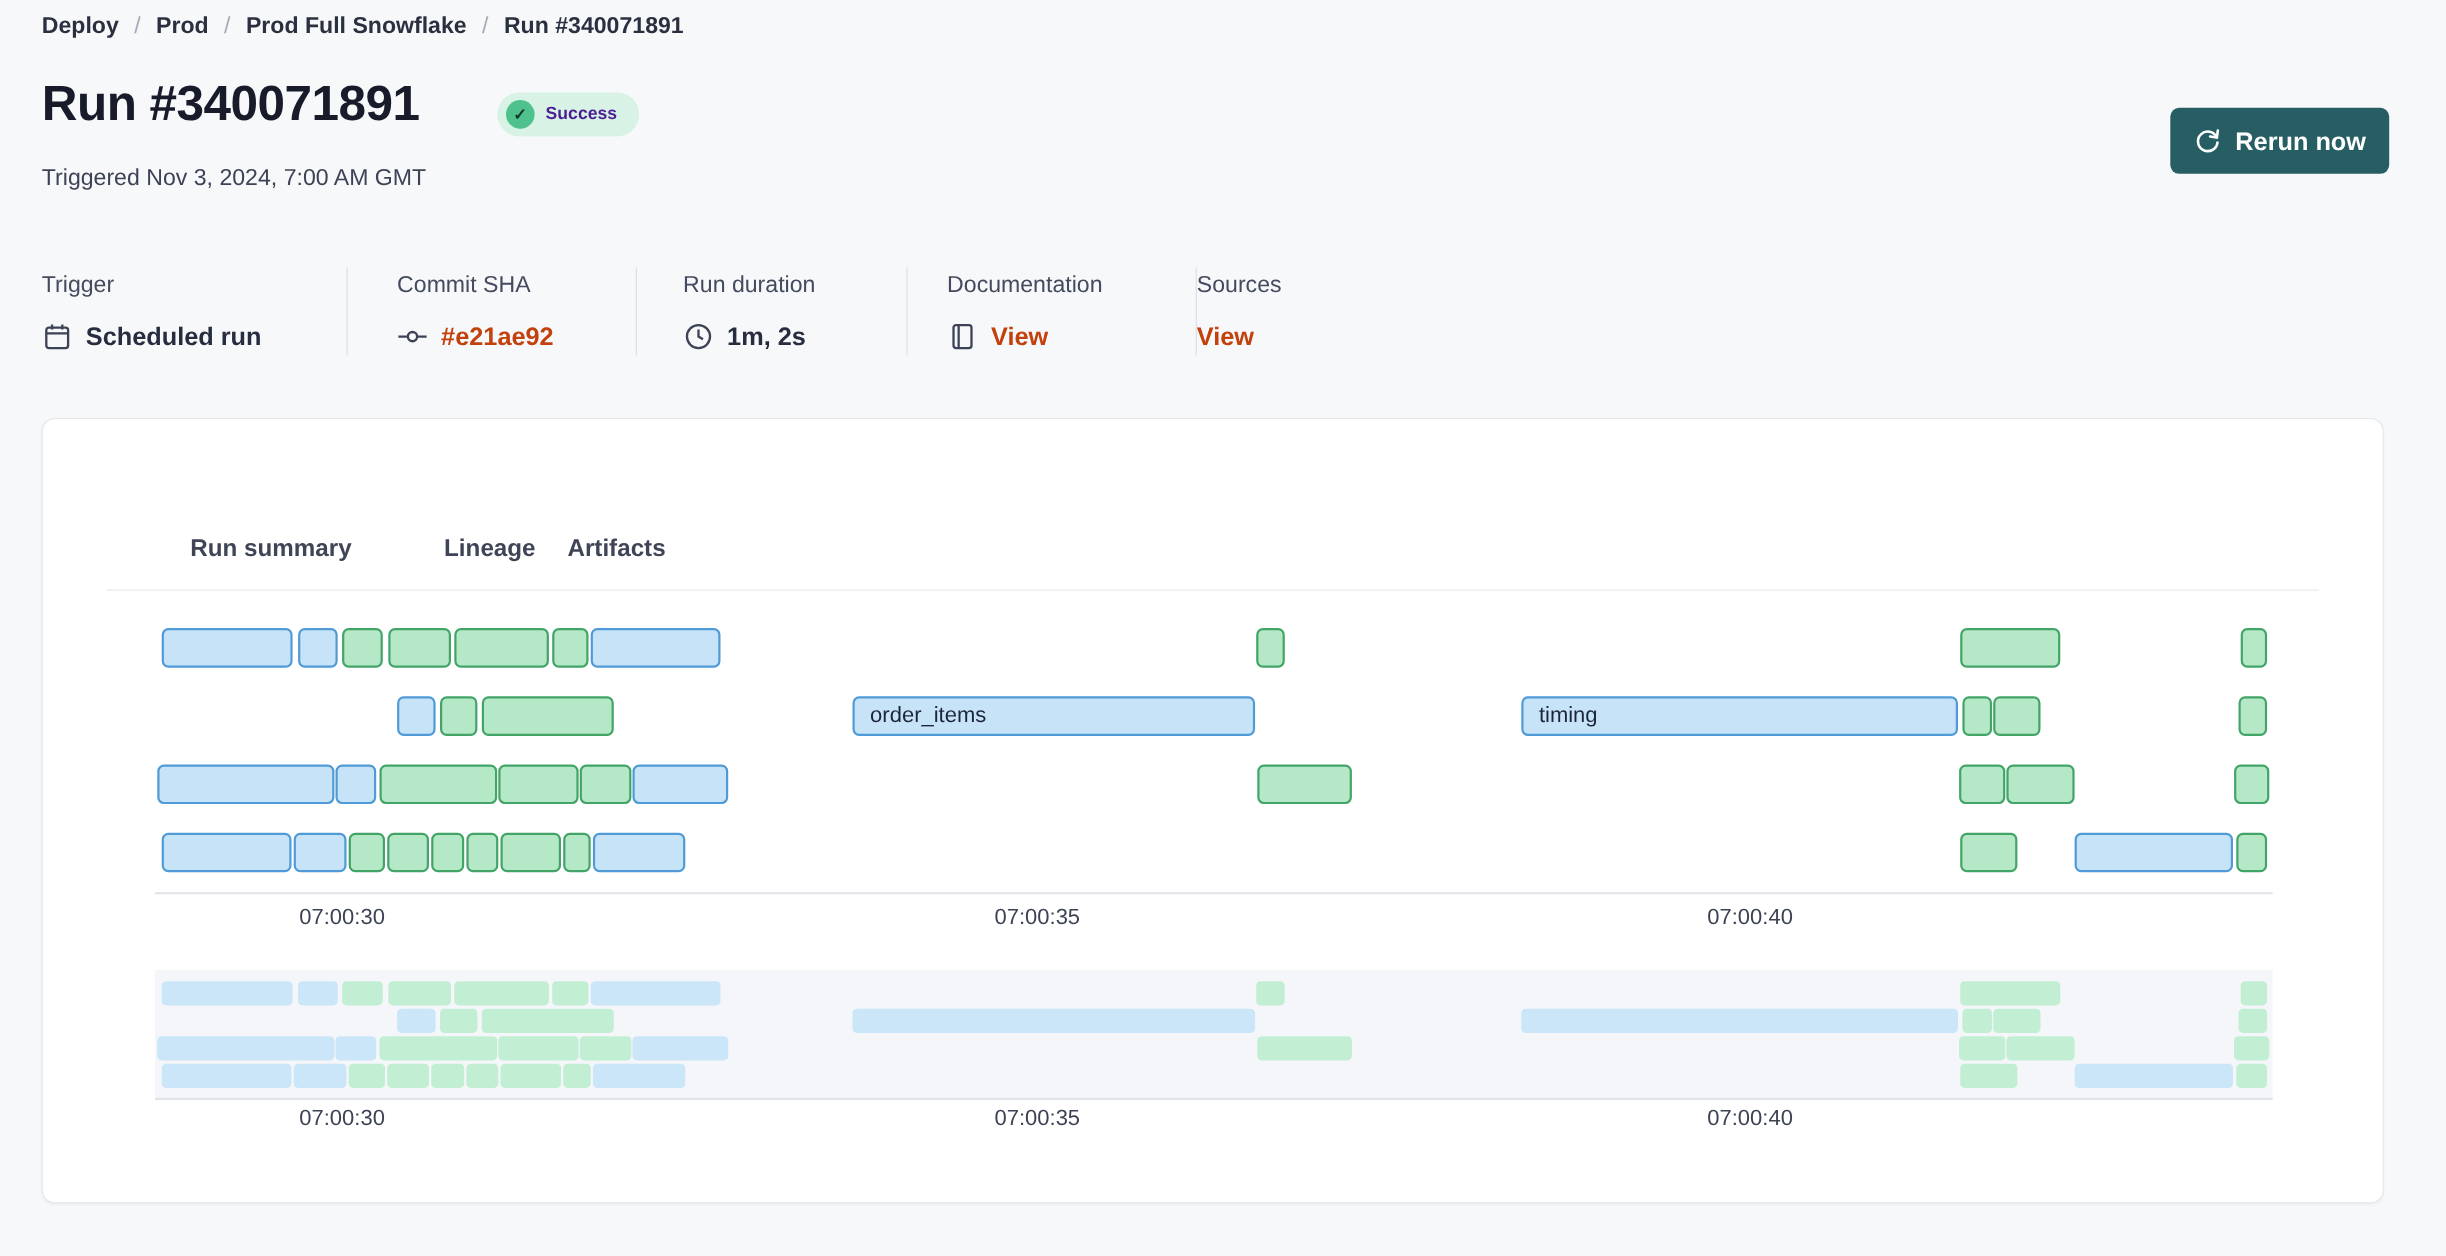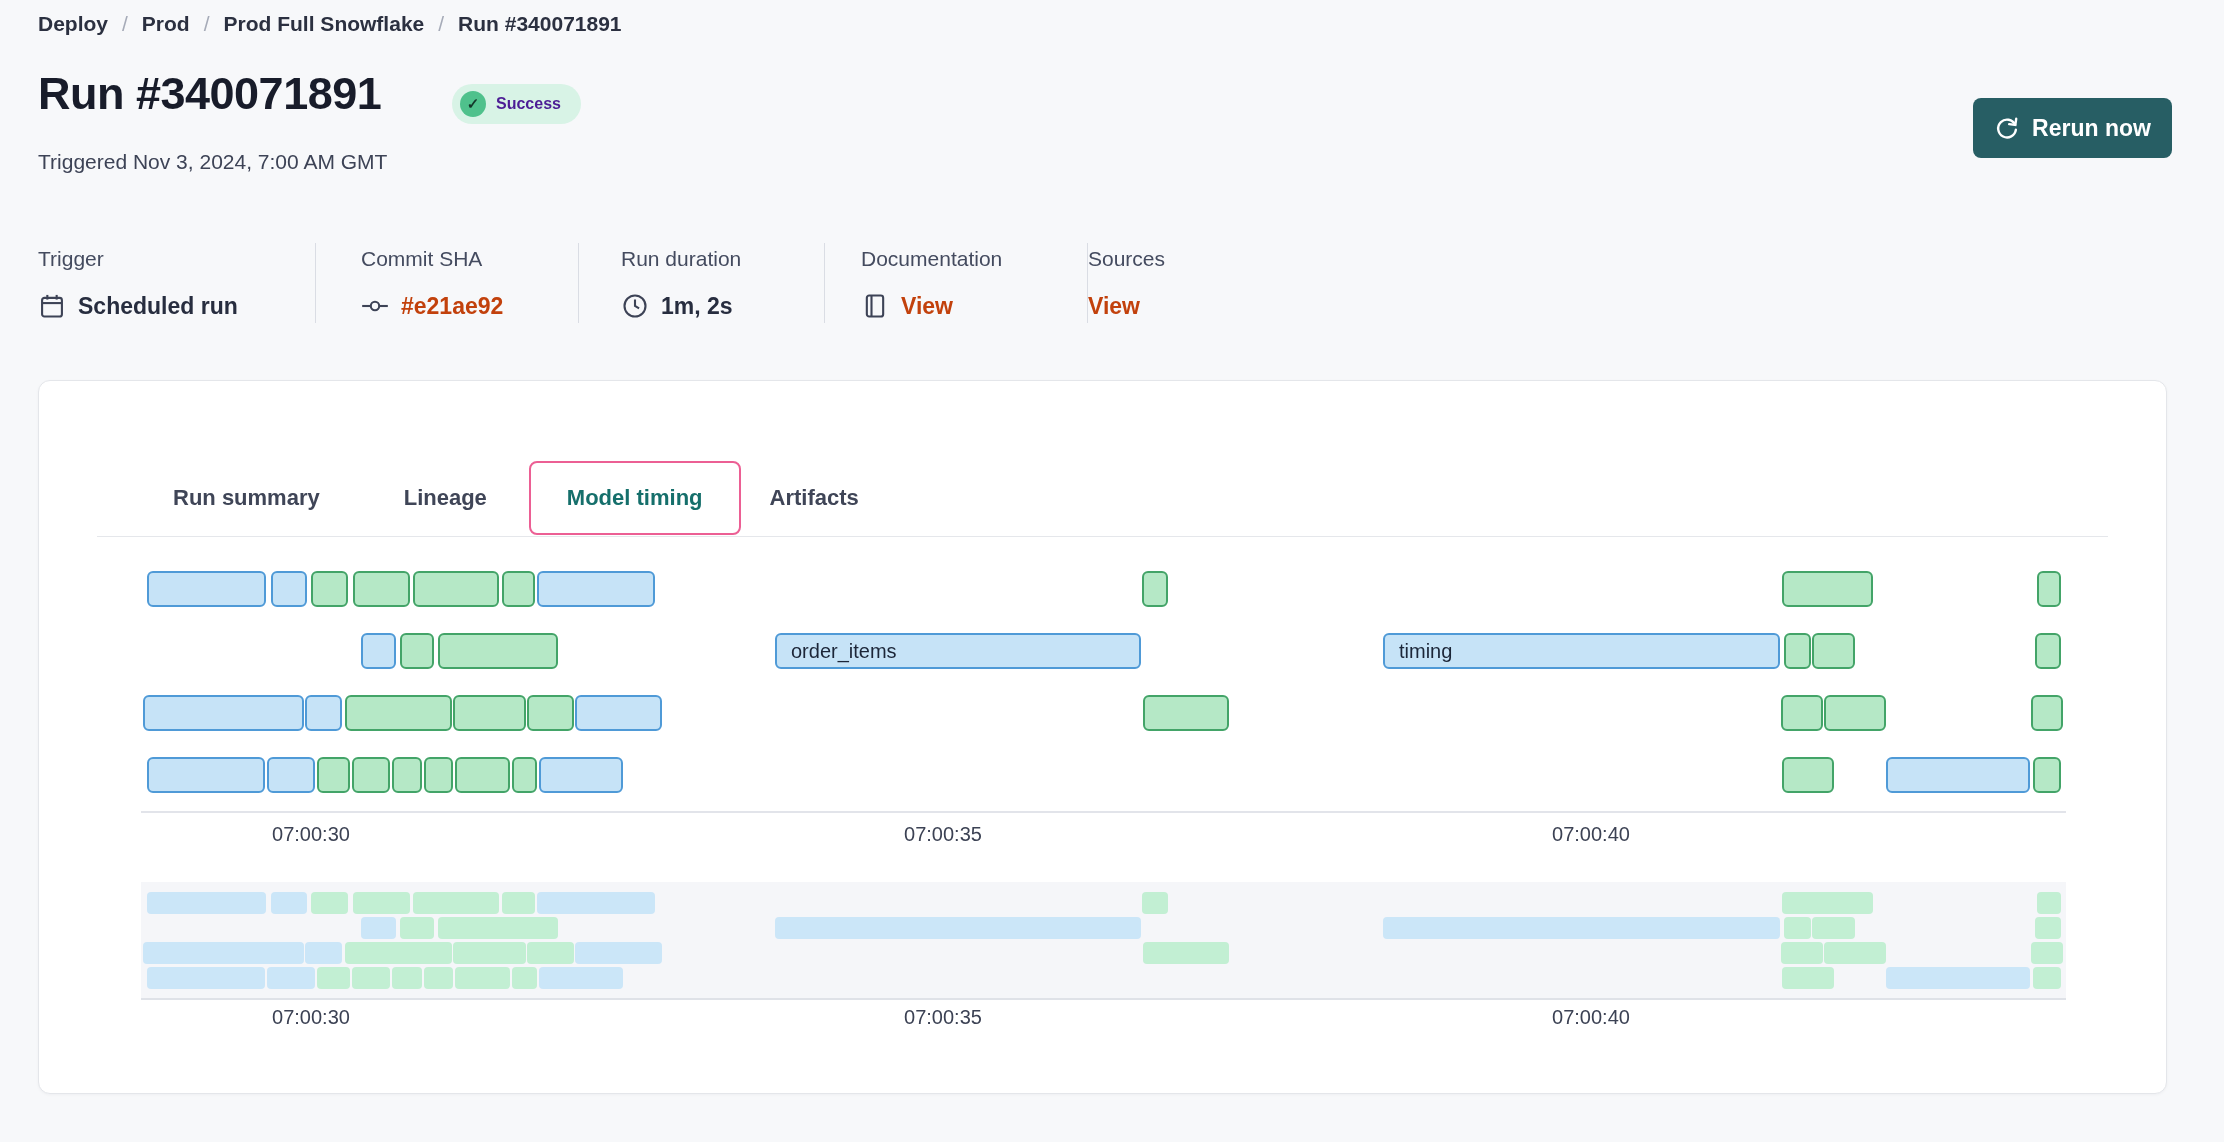--- a/index.html
+++ b/index.html
@@ -148,23 +148,20 @@
       <div class="meta-value link">
         <span class="val">View</span>
       </div>
     </div>
   </div>
 
 <section class="card">
   <div class="tabs">
       <div class="tab t0">Run summary</div>
       <div class="tab t1">Lineage</div>
-      <div class="tab-box">
-        <div class="tab">Model timing</div>
-      </div>
       <div class="tab t3">Artifacts</div>
     </div>
   <div class="tabs-divider"></div>
 
   <div class="chart" id="main-chart">
       <div class="bar blue" style="left: 6px; width: 119px; top: 0px; height: 36px;"></div>
       <div class="bar blue" style="left: 130px; width: 36px; top: 0px; height: 36px;"></div>
       <div class="bar green" style="left: 170px; width: 37px; top: 0px; height: 36px;"></div>
       <div class="bar green" style="left: 212px; width: 57px; top: 0px; height: 36px;"></div>
       <div class="bar green" style="left: 272px; width: 86px; top: 0px; height: 36px;"></div>

